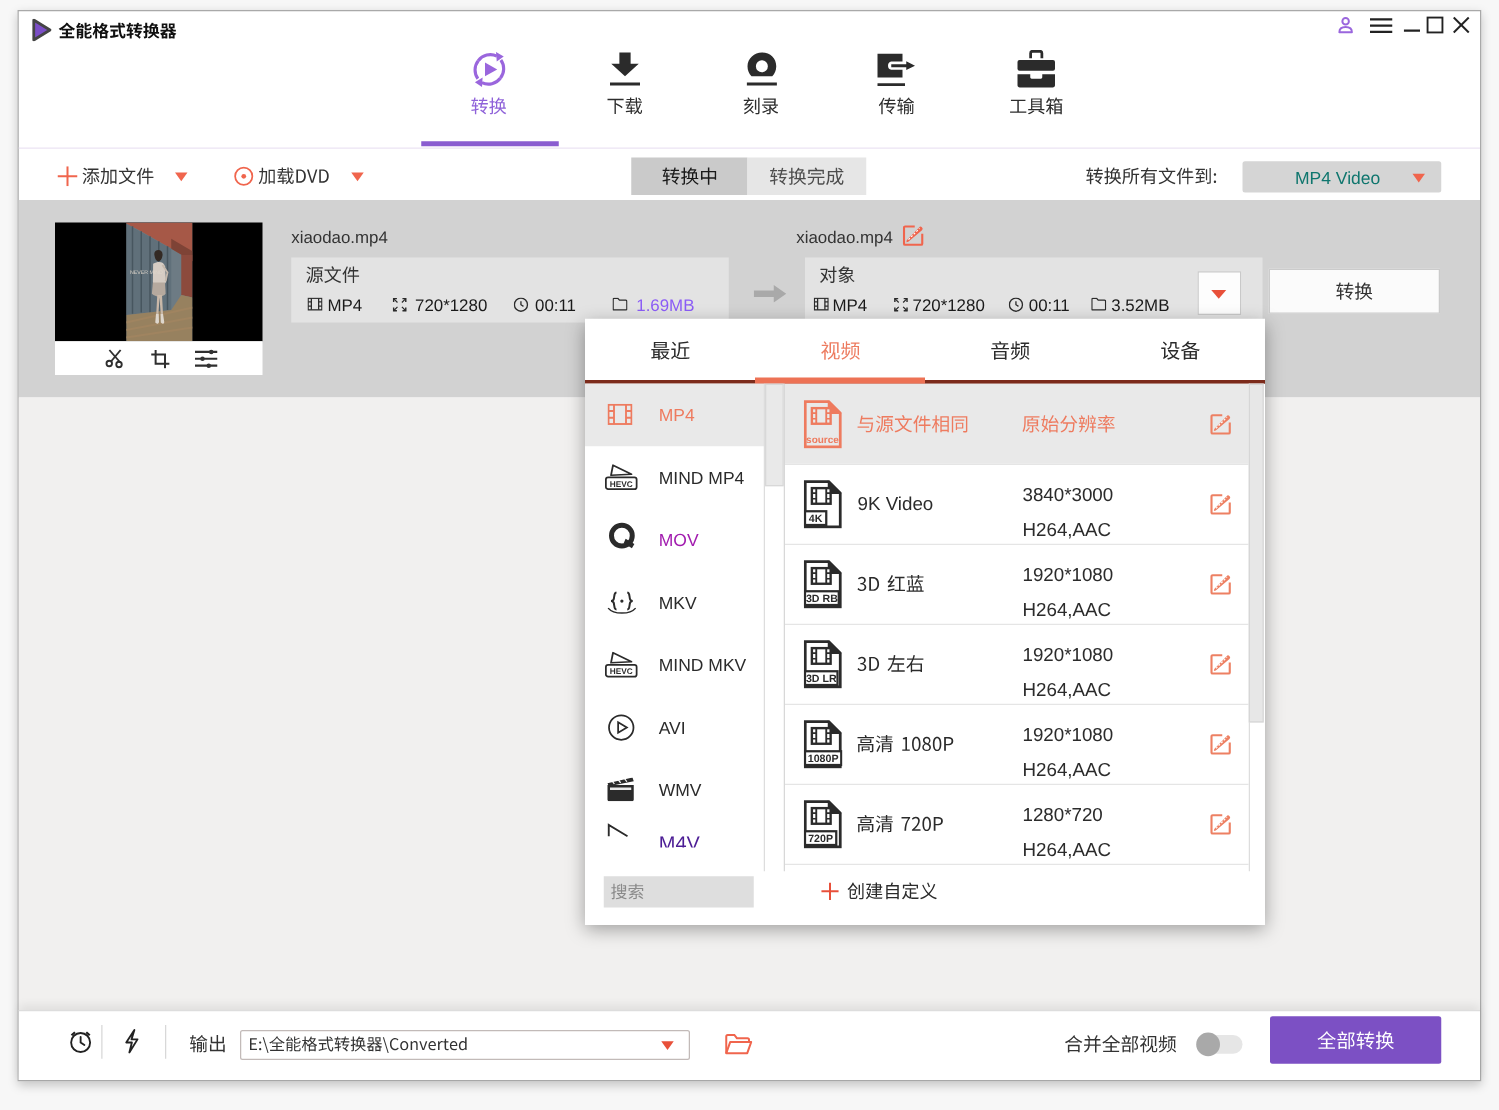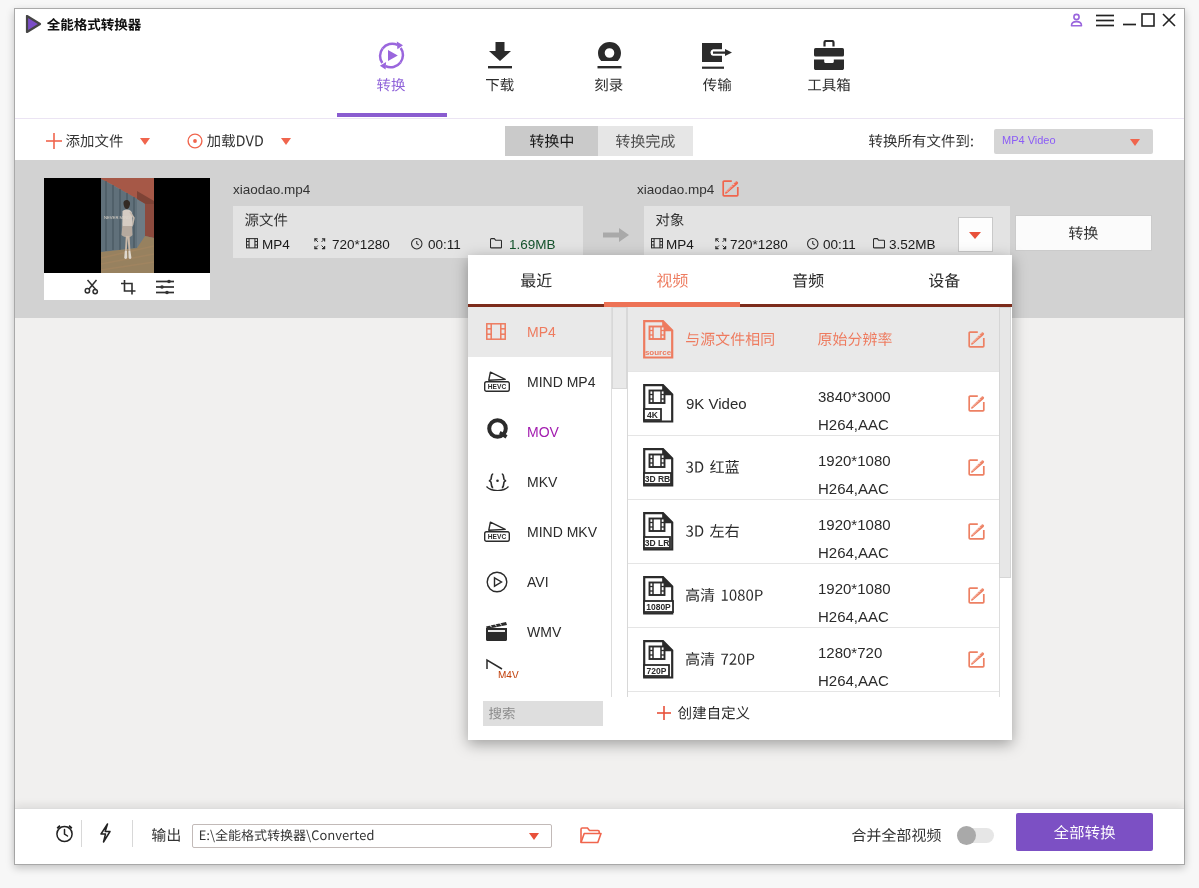--- a/index.html
+++ b/index.html
@@ -65,21 +65,21 @@
   </svg>
 <div class="abs" style="left:140px;top:138px;border-left:5.5px solid transparent;border-right:5.5px solid transparent;border-top:7px solid #f0654d"></div>
 <svg class="abs" style="left:187px;top:133px" width="16" height="16" viewBox="0 0 16 16" fill="none">
     <circle cx="8" cy="8" r="6.9" stroke="#f0654d" stroke-width="1.4"></circle>
     <circle cx="8" cy="8" r="1.9" fill="#f0654d"></circle>
   </svg>
 <div class="abs" style="left:281px;top:138px;border-left:5.5px solid transparent;border-right:5.5px solid transparent;border-top:7px solid #f0654d"></div>
 <div class="abs" style="left:505px;top:126px;width:93px;height:30px;background:#cacaca"></div>
 <div class="abs" style="left:598px;top:126px;width:95px;height:30px;background:#e6e6e6"></div>
 <div class="abs" style="left:994px;top:129px;width:159px;height:25px;background:#d5d5d5;border-radius:2px"></div>
-<div class="abs" style="left:1002px;top:134px;font-size:11px;color:#8b5cf6">MP4 Video</div>
+<div class="abs" style="left:1036px;top:134px;font-size:14px;color:#0f766e">MP4 Video</div>
 <div class="abs" style="left:1130px;top:139px;border-left:5.5px solid transparent;border-right:5.5px solid transparent;border-top:7px solid #f0654d"></div>
 
 <div class="abs" style="left:15px;top:160px;width:1169px;height:158px;background:#d2d2d2"></div>
 <div class="abs" style="left:15px;top:318px;width:1169px;height:490px;background:#f1f0ef"></div>
 
 <div class="abs" style="left:44px;top:178px;width:166px;height:95px;background:#000"></div>
 <svg class="abs" style="left:101px;top:178px" width="53" height="95" viewBox="0 0 53 95">
  <rect width="53" height="95" fill="#6d7b84"></rect>
  <path d="M0 0 H53 V31 L38 22 L10 6 L0 1 Z" fill="#a65847"></path>
  <path d="M36 13 L53 23 V31 L36 21 Z" fill="#7e4336"></path>
@@ -154,21 +154,21 @@
 <svg class="abs" style="left:411px;top:238px" width="11.5" height="11.5" viewBox="0 0 13 13" fill="none" stroke="#2b2b2b" stroke-width="1.2">
     <circle cx="6.5" cy="6.5" r="5.9"></circle>
     <path d="M6.5 3.4 V6.5 L8.8 8"></path>
   </svg>
 <svg class="abs" style="left:490px;top:238px" width="12" height="10.5" viewBox="0 0 14 12" fill="none" stroke="#2b2b2b" stroke-width="1.2">
     <path d="M0.6 11 V1.6 C0.6 1 1 0.6 1.6 0.6 H5 L6.5 2.4 H12.4 C13 2.4 13.4 2.8 13.4 3.4 V11 C13.4 11.4 13 11.4 12.4 11.4 H1.6 C1 11.4 0.6 11.4 0.6 11 Z"></path>
   </svg>
 <div class="abs" style="left:262px;top:237px;font-size:13.5px;color:#1a1a1a">MP4</div>
 <div class="abs" style="left:332px;top:237px;font-size:13.5px;color:#1a1a1a">720*1280</div>
 <div class="abs" style="left:428px;top:237px;font-size:13.5px;color:#1a1a1a">00:11</div>
-<div class="abs" style="left:509px;top:237px;font-size:13.5px;color:#14532d">1.69MB</div>
+<div class="abs" style="left:509px;top:237px;font-size:13.5px;color:#8b5cf6">1.69MB</div>
 <svg class="abs" style="left:651px;top:238px" width="12" height="10.5" viewBox="0 0 14 12" fill="none" stroke="#2b2b2b" stroke-width="1.2">
     <rect x="0.6" y="0.6" width="12.8" height="10.8"></rect>
     <line x1="3.6" y1="0.6" x2="3.6" y2="11.4"></line>
     <line x1="10.4" y1="0.6" x2="10.4" y2="11.4"></line>
     <line x1="0.6" y1="4" x2="3.6" y2="4"></line>
     <line x1="0.6" y1="8" x2="3.6" y2="8"></line>
     <line x1="10.4" y1="4" x2="13.4" y2="4"></line>
     <line x1="10.4" y1="8" x2="13.4" y2="8"></line>
   </svg>
 <svg class="abs" style="left:715px;top:238px" width="11.5" height="11.5" viewBox="0 0 13 13" fill="none" stroke="#2b2b2b" stroke-width="1.3">
@@ -271,21 +271,21 @@
 <svg class="abs" style="left:485px;top:658px" width="24" height="12" viewBox="0 0 24 12" fill="none" stroke="#2b2b2b" stroke-width="1.5">
     <path d="M2 11 V2 L17 11"></path>
   </svg>
 <div class="abs" style="left:527px;top:324px;font-size:14px;color:#EE7B5F">MP4</div>
 <div class="abs" style="left:527px;top:374px;font-size:14px;color:#2b2b2b">MIND MP4</div>
 <div class="abs" style="left:527px;top:424px;font-size:14px;color:#a21caf">MOV</div>
 <div class="abs" style="left:527px;top:474px;font-size:14px;color:#2b2b2b">MKV</div>
 <div class="abs" style="left:527px;top:524px;font-size:14px;color:#2b2b2b">MIND MKV</div>
 <div class="abs" style="left:527px;top:574px;font-size:14px;color:#2b2b2b">AVI</div>
 <div class="abs" style="left:527px;top:624px;font-size:14px;color:#2b2b2b">WMV</div>
-<div class="abs" style="left:498px;top:669px;height:9px;overflow:hidden;font-size:10px;line-height:14px;color:#c2410c">M4V</div>
+<div class="abs" style="left:527px;top:669px;height:9px;overflow:hidden;font-size:16px;line-height:14px;color:#4c1d95">M4V</div>
 <div class="abs" style="left:483px;top:701px;width:120px;height:25px;background:#dedede"></div>
 
 <div class="abs" style="left:628px;top:307px;width:371px;height:64px;background:#e9e9e9"></div>
 <svg class="abs" style="left:643px;top:320px" width="31" height="39" viewBox="0 0 31 39" fill="none">
 <path d="M1.2 1.2 H20 L29.2 10.4 V37.5 H1.2 Z" stroke="#EE7B5F" stroke-width="2.2"></path>
 <path d="M19.8 1.6 L28.8 10.6 L19.8 10.6 Z" fill="#EE7B5F" stroke="#EE7B5F" stroke-width="1.2"></path>
 <rect x="6.5" y="6.5" width="15" height="12.5" stroke="#EE7B5F" stroke-width="1.9" fill="#e9e9e9"></rect>
 <line x1="10" y1="6.5" x2="10" y2="19" stroke="#EE7B5F" stroke-width="1.5"></line>
     <line x1="18" y1="6.5" x2="18" y2="19" stroke="#EE7B5F" stroke-width="1.5"></line>
 <line x1="6.5" y1="10.5" x2="10" y2="10.5" stroke="#EE7B5F" stroke-width="1.3"></line>

